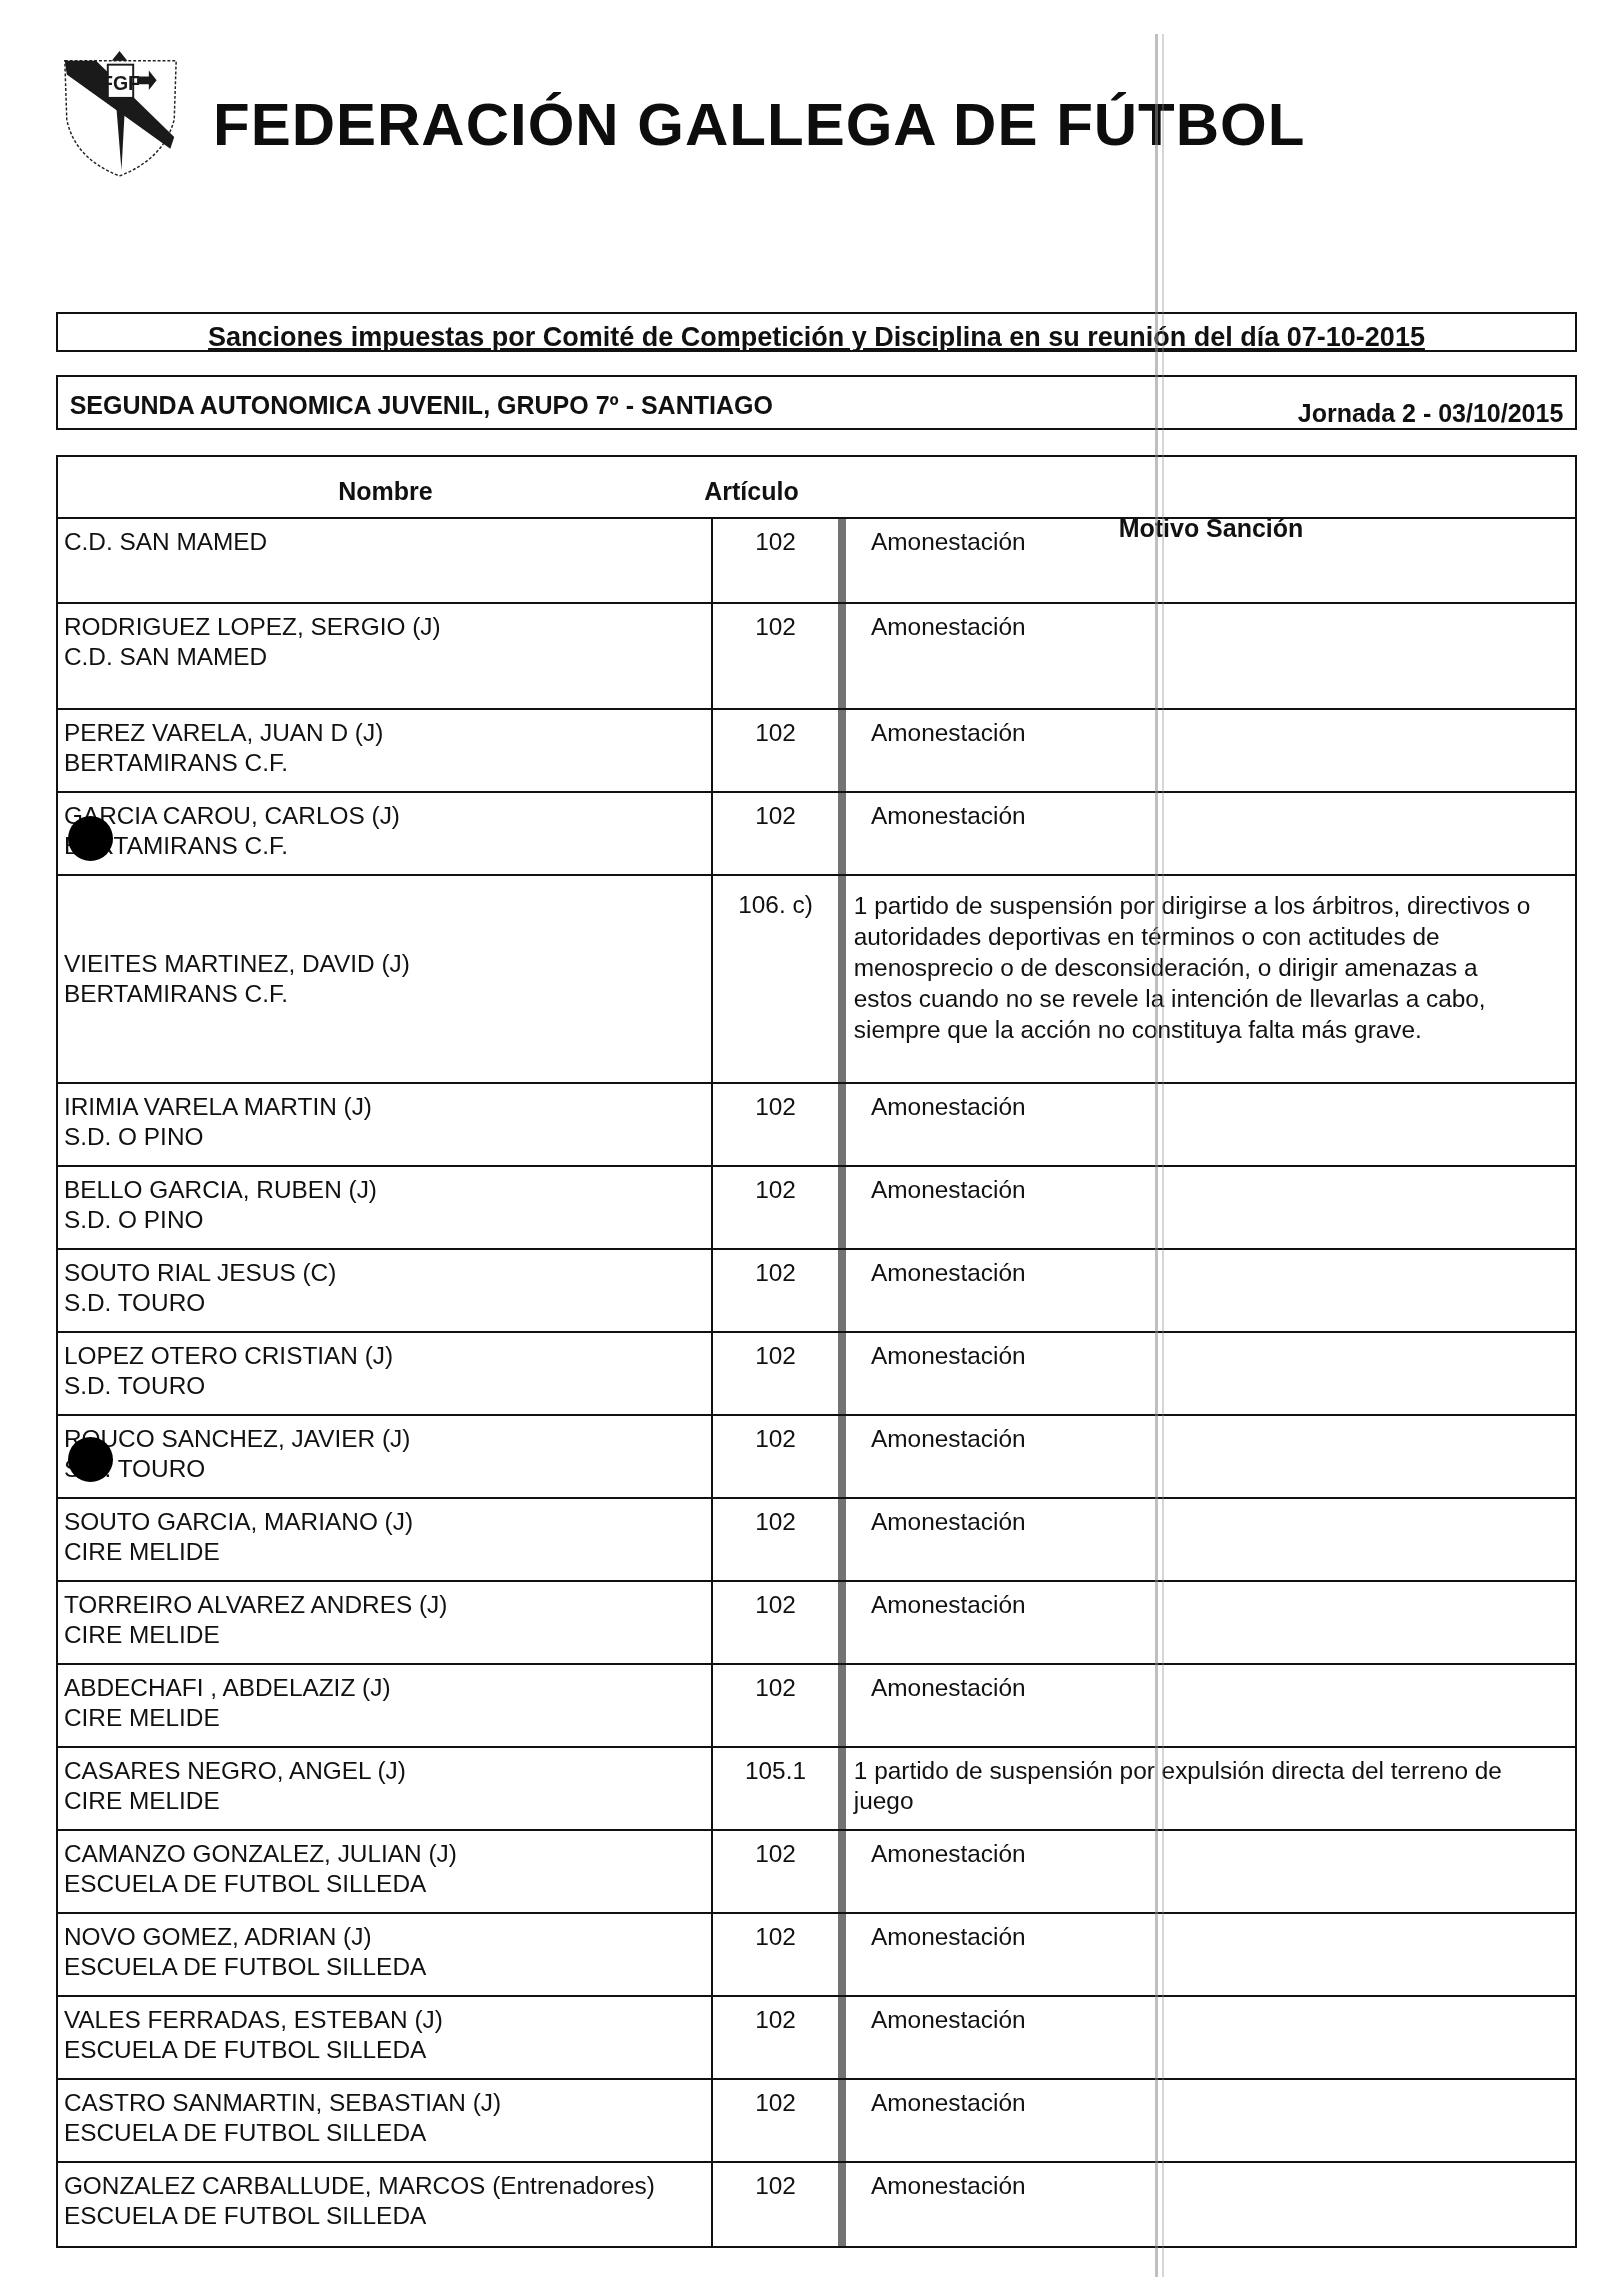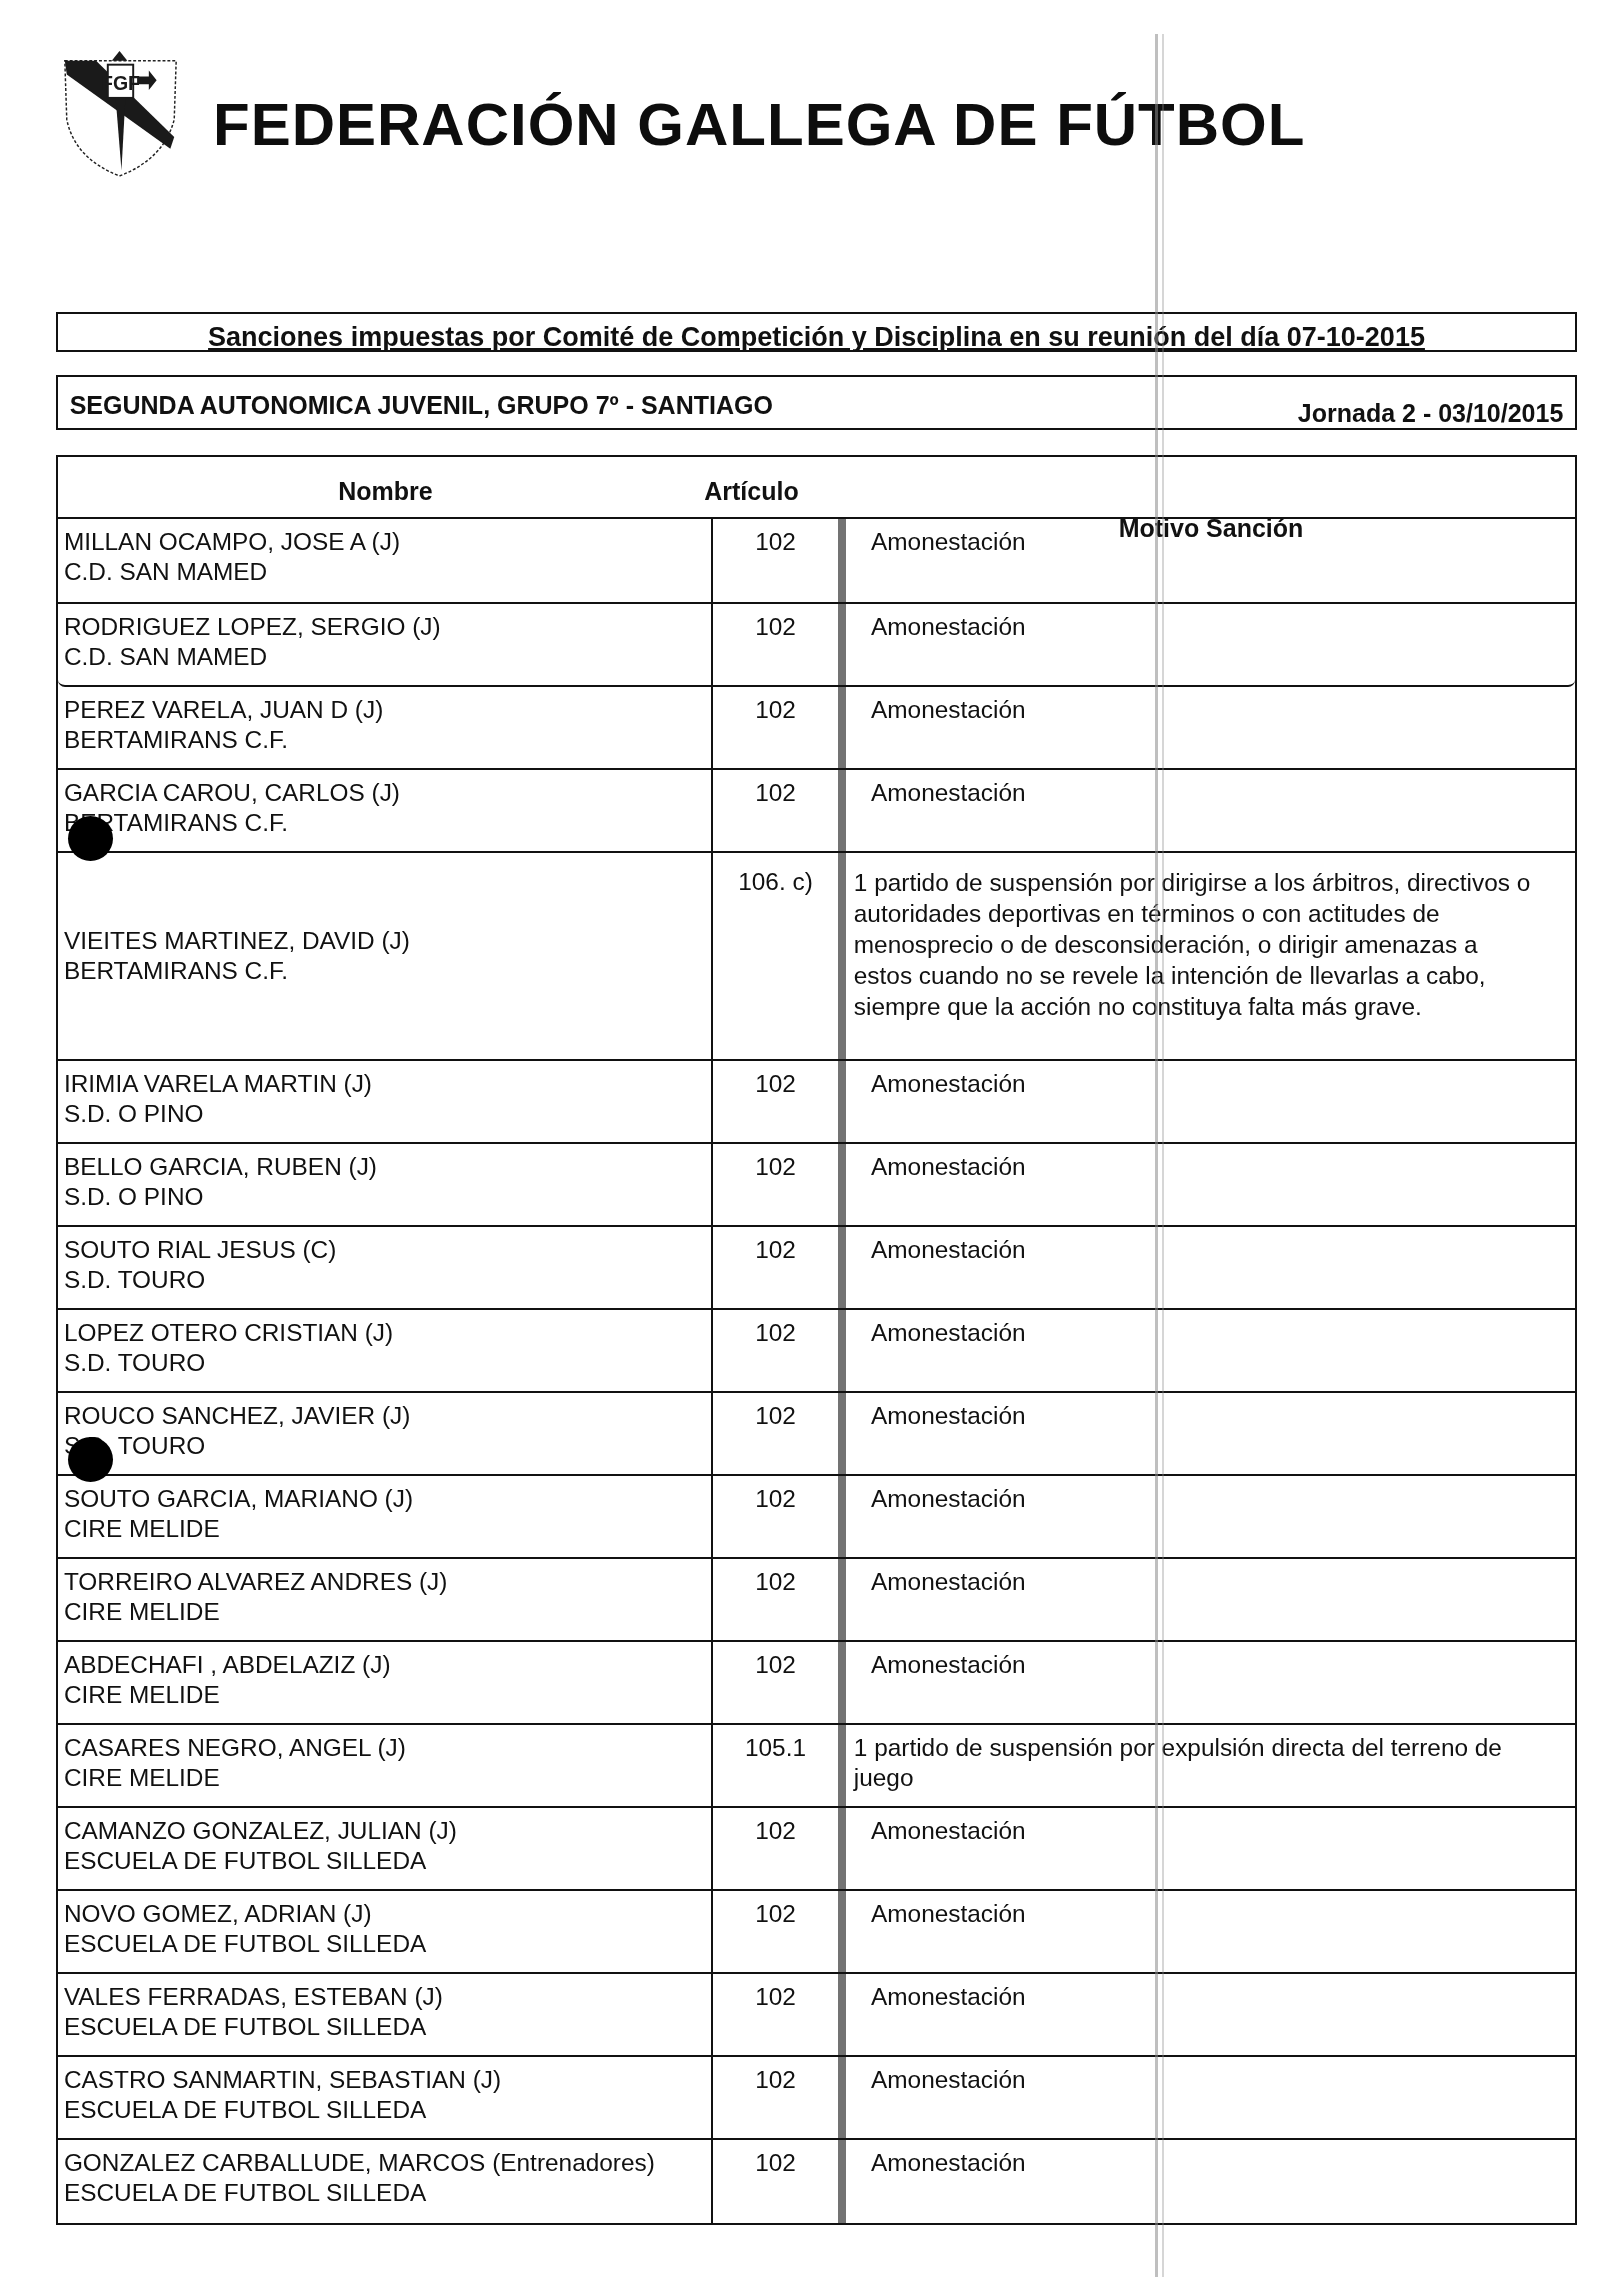--- a/index.html
+++ b/index.html
@@ -71,27 +71,26 @@
 
 <div class="table">
   <div class="thead">
     <span class="th th-name">Nombre</span>
     <span class="th th-art">Artículo</span>
     <span class="th th-motivo">Motivo Sanción</span>
   </div>
   <div id="rows">
       <div class="row" style="height: 85px;">
         <div class="cell-name">
-          <span class="name-line">MILLAN OCAMPO, JOSE A (J)</span>
           <span class="club-line">C.D. SAN MAMED</span>
         </div>
         <div class="cell-art">102</div>
         <div class="cell-motivo short">Amonestación</div>
       </div>
-      <div class="row" style="height: 83px; border-radius: 7px;">
+      <div class="row" style="height: 106px;">
         <div class="cell-name">
           <span class="name-line">RODRIGUEZ LOPEZ, SERGIO (J)</span>
           <span class="club-line">C.D. SAN MAMED</span>
         </div>
         <div class="cell-art">102</div>
         <div class="cell-motivo short">Amonestación</div>
       </div>
       <div class="row" style="height: 83px;">
         <div class="cell-name">
           <span class="name-line">PEREZ VARELA, JUAN D (J)</span>

